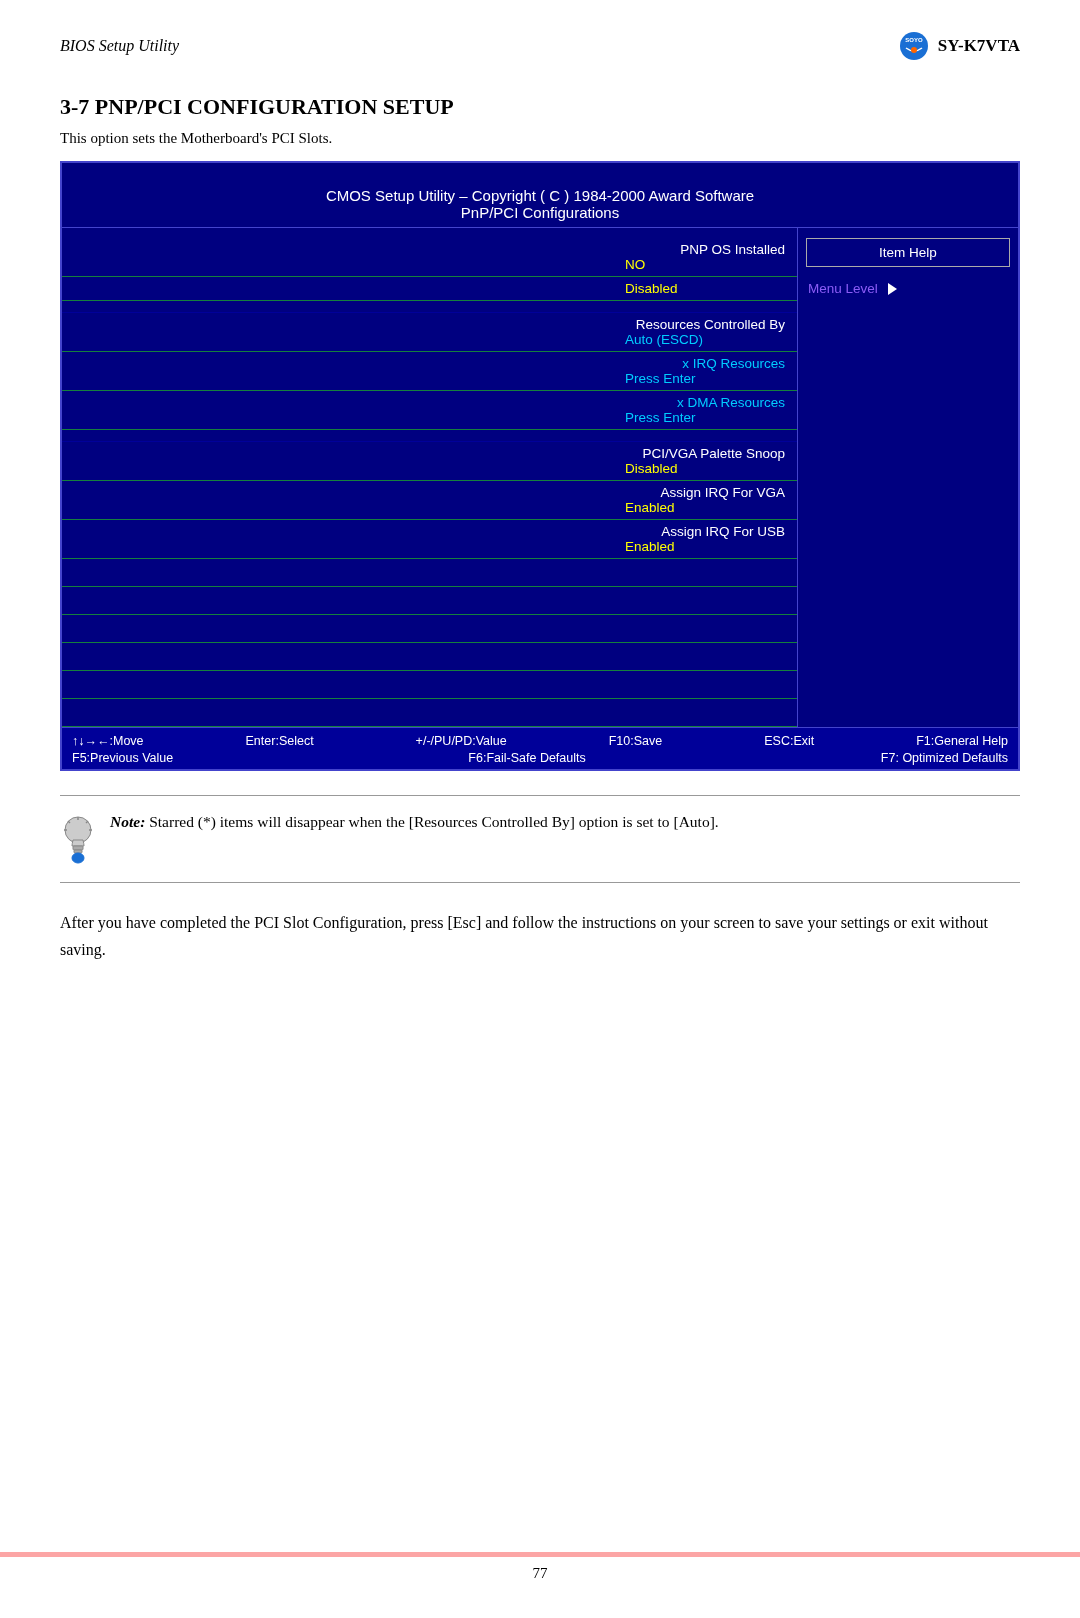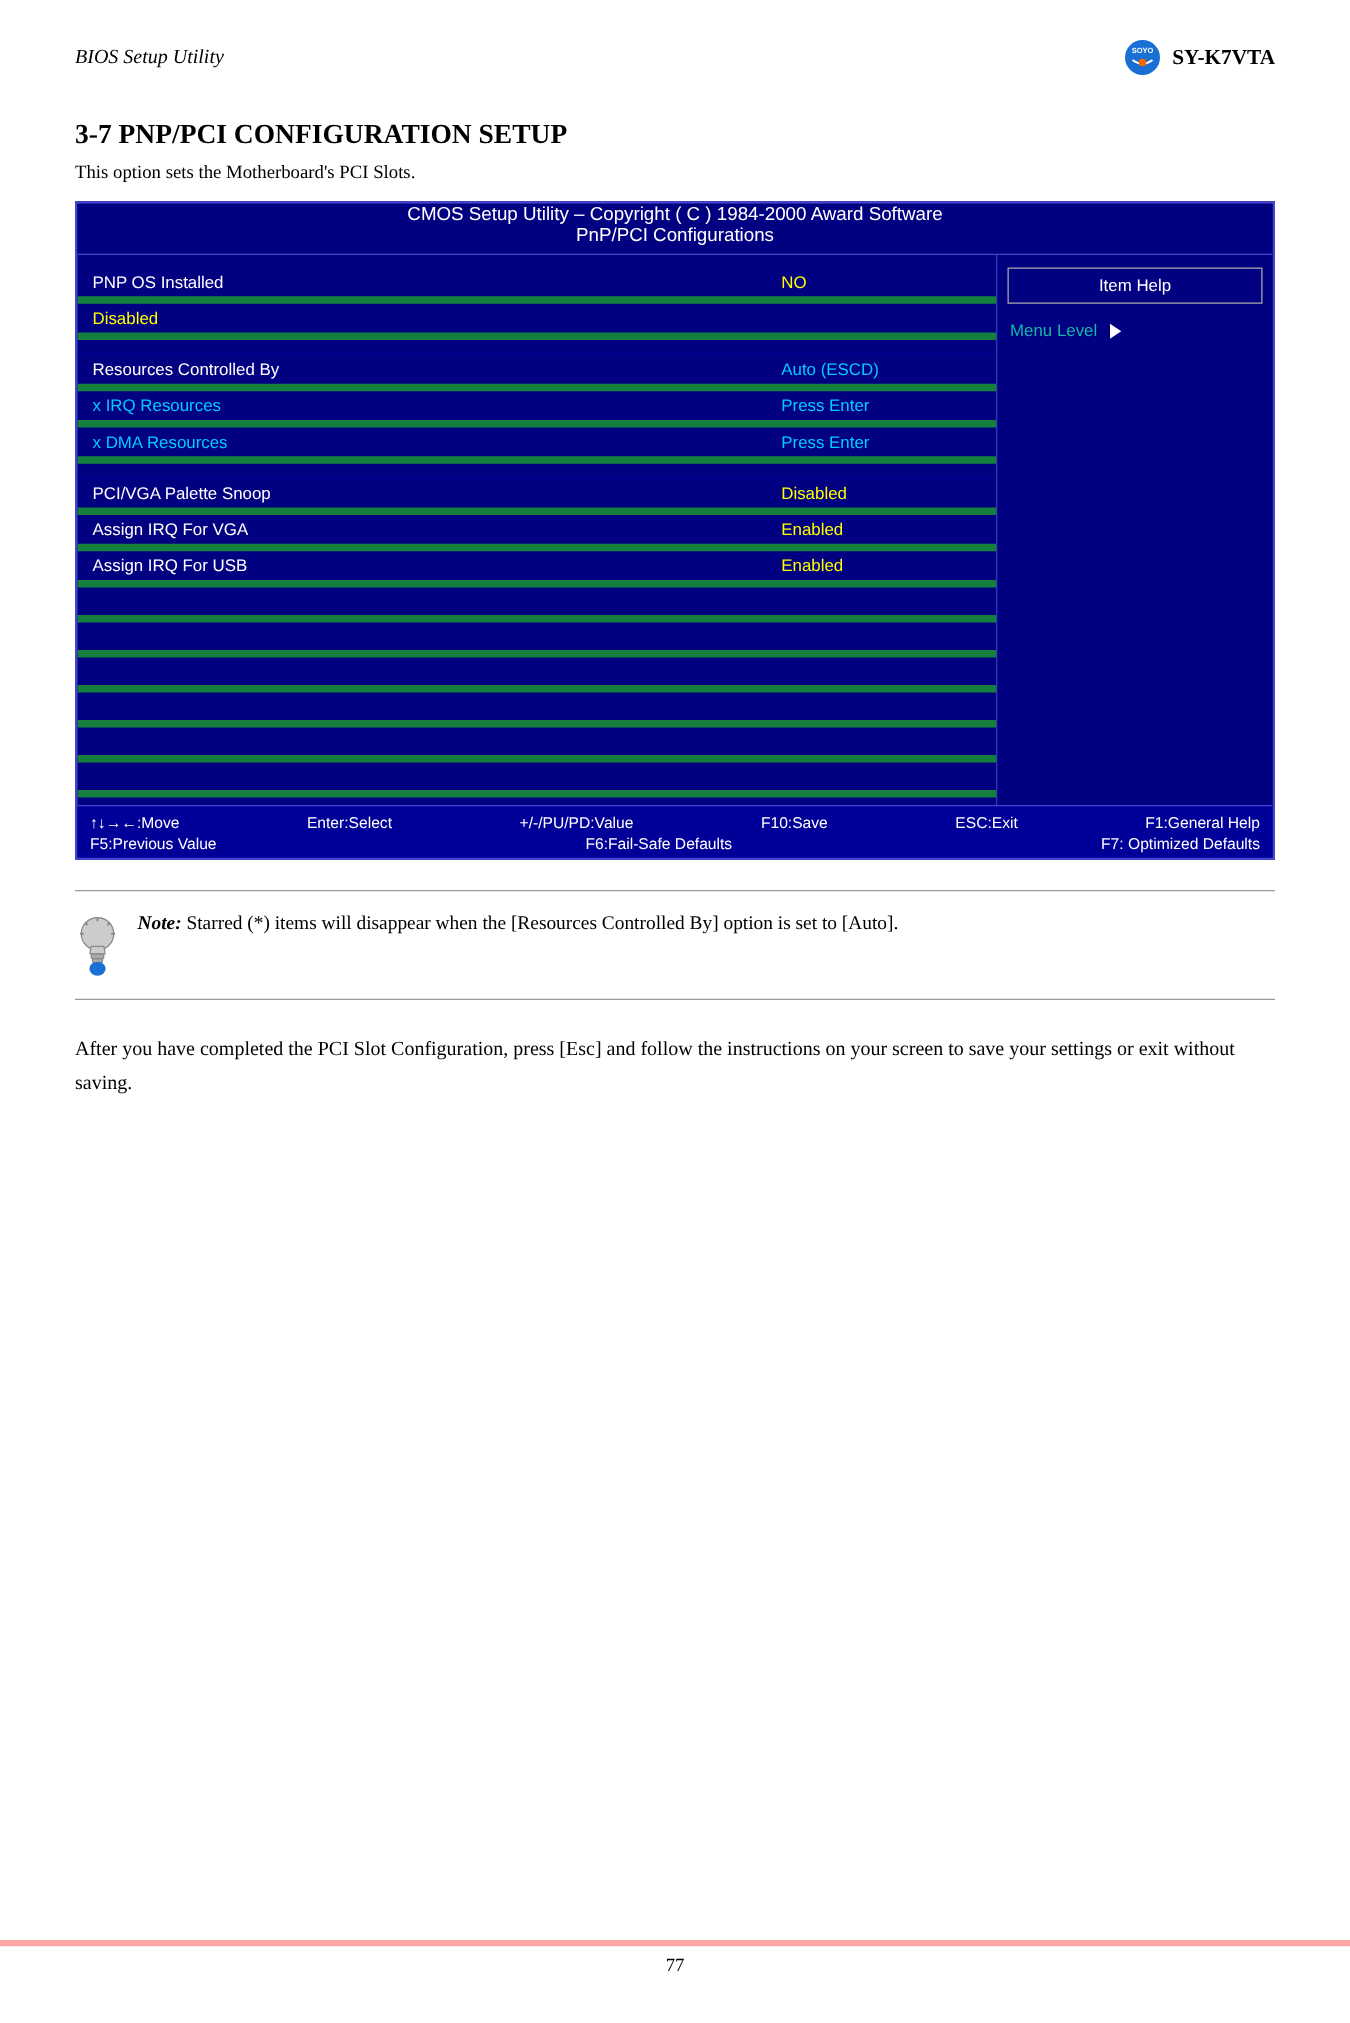--- a/index.html
+++ b/index.html
@@ -54,21 +54,21 @@
     
     .bios-panel {
       border: 2px solid #4444cc;
       background: #000080;
       color: #ffffff;
       margin-bottom: 24px;
     }
     .bios-title-bar {
       background: #000080;
       text-align: center;
-      padding: 0 6px 6px 6px;
+      padding: 24px 6px 6px 6px;
       border-bottom: 1px solid #4444cc;
     }
     .bios-title-bar .title-line1 {
       font-size: 15px;
       color: #ffffff;
       font-family: Arial, sans-serif;
     }
     .bios-title-bar .title-line2 {
       font-size: 15px;
       color: #ffffff;
@@ -89,21 +89,22 @@
       padding: 10px 8px;
       background: #000080;
     }
 
     
     .bios-row {
       display: flex;
       align-items: flex-end;
       padding: 4px 12px;
       min-height: 24px;
-      border-bottom: 6px solid #15803d;
+      border-bottom: 1px solid #15803d;
+      flex-direction: column;
     }
     .bios-row-label {
       flex: 1;
       font-size: 13.5px;
       font-family: Arial, sans-serif;
       color: #ffffff;
     }
     .bios-row-value {
       width: 160px;
       font-size: 13.5px;
@@ -128,21 +129,21 @@
       font-family: Arial, sans-serif;
       color: #ffffff;
     }
     .menu-level-row {
       display: flex;
       align-items: center;
       justify-content: flex-start;
       padding: 4px 2px;
       font-size: 13.5px;
       font-family: Arial, sans-serif;
-      color: #14b8a6;
+      color: #8b5cf6;
       gap: 6px;
     }
     .arrow-right {
       display: inline-block;
       width: 0;
       height: 0;
       border-top: 6px solid transparent;
       border-bottom: 6px solid transparent;
       border-left: 9px solid #ffffff;
       margin-left: 4px;

